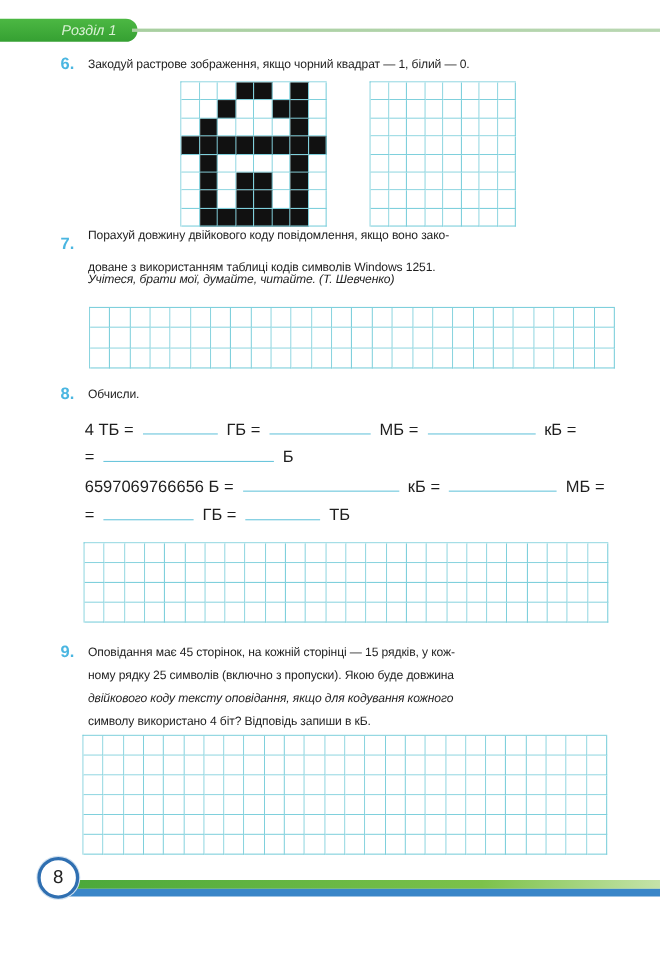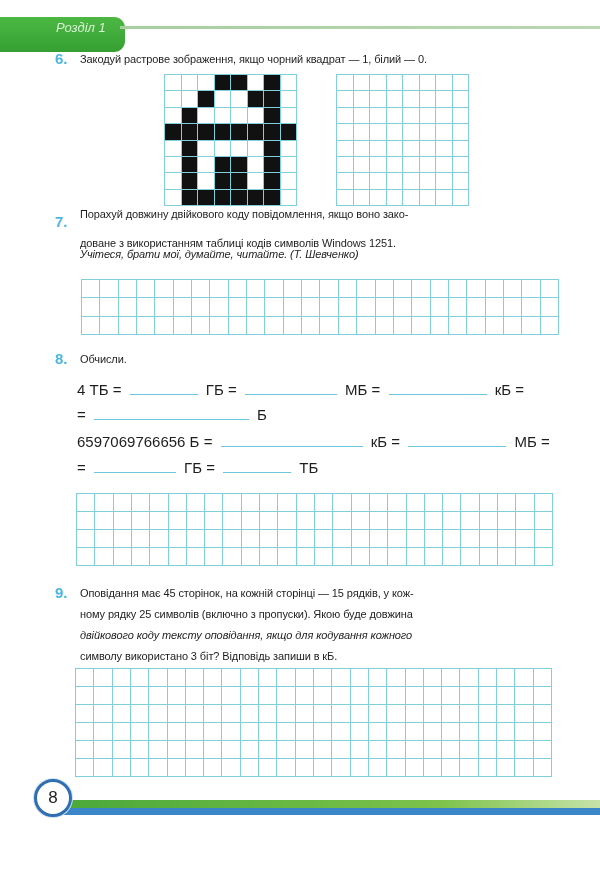--- a/index.html
+++ b/index.html
@@ -5,21 +5,21 @@
   html, body { margin: 0; padding: 0; }
   body {
     width: 600px; height: 871px; position: relative; overflow: hidden;
     background: #ffffff;
     font-family: "Liberation Sans", "DejaVu Sans", sans-serif;
     color: #1e1e1e;
   }
 
   
   .section-tab {
-    position: absolute; left: 0; top: 17px; width: 125px; height: 35px;
+    position: absolute; left: 0; top: 17px; width: 125px; height: 21px;
     background: linear-gradient(#4cb843, #35a032);
     border-radius: 0 11px 11px 0;
     color: #d9f1d4; font-style: italic; font-size: 13px;
     line-height: 21px; padding-left: 56px; box-sizing: border-box;
   }
   .header-line {
     position: absolute; left: 120px; right: 0; top: 26px; height: 3px;
     background: linear-gradient(90deg, #a8cfa0, #b9d7b2);
   }
 
@@ -424,21 +424,21 @@
     <div class="cell"></div>
     <div class="cell"></div>
     <div class="cell"></div>
     <div class="cell"></div>
   </div>
 
 <span class="qnum" style="left:55px; top:584px;">9.</span>
 <span class="qtext" style="left:80px; top:583px;">Оповідання має 45 сторінок, на кожній сторінці — 15 рядків, у кож-</span>
 <span class="qtext" style="left:80px; top:604px;">ному рядку 25 символів (включно з пропуски). Якою буде довжина</span>
 <span class="qtext" style="left:80px; top:625px;font-style:italic;">двійкового коду тексту оповідання, якщо для кодування кожного</span>
-<span class="qtext" style="left:80px; top:646px;">символу використано 3 біт? Відповідь запиши в кБ.</span>
+<span class="qtext" style="left:80px; top:646px;">символу використано 4 біт? Відповідь запиши в кБ.</span>
 <div class="grid" id="g9" style="left: 75px; top: 668px; width: 477px; height: 109px; grid-template-columns: repeat(26, 1fr); grid-template-rows: repeat(6, 1fr);">
     <div class="cell"></div>
     <div class="cell"></div>
     <div class="cell"></div>
     <div class="cell"></div>
     <div class="cell"></div>
     <div class="cell"></div>
     <div class="cell"></div>
     <div class="cell"></div>
     <div class="cell"></div>

